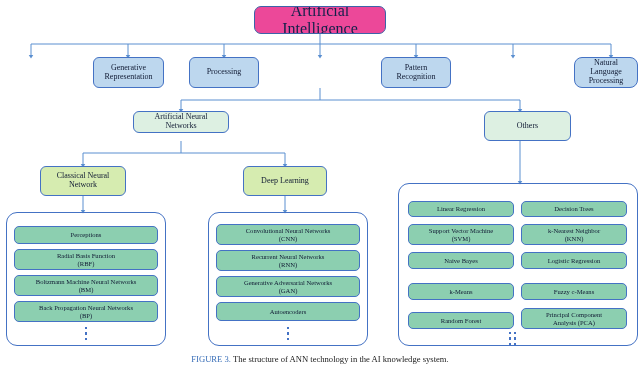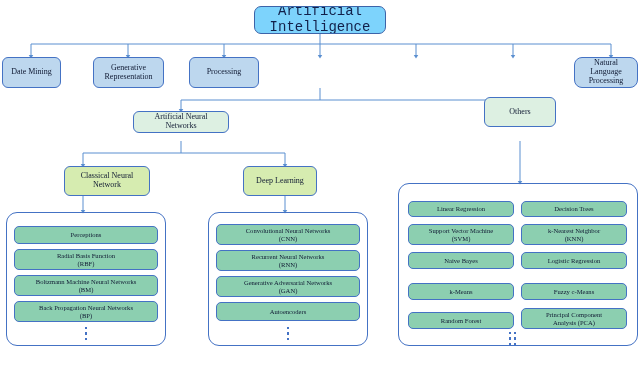--- a/index.html
+++ b/index.html
@@ -32,26 +32,25 @@
     align-items: center;
     justify-content: center;
     text-align: center;
     border: 1px solid #4472c4;
     border-radius: 6px;
     line-height: 1.12;
     padding: 1px 2px;
     overflow: hidden;
   }
   .node-root {
-    background: #7dd3fc;
+    background: #ec4899;
     border: 1px solid #3c63a8;
     border-radius: 7px;
     color: #12204a;
-    font-size: 14px;
-    font-family: Liberation Mono, monospace;
+    font-size: 16px;
   }
   .node-l1 {
     background: #bdd7ee;
     border: 1px solid #4472c4;
     font-size: 8px;
     color: #101a33;
   }
   .node-l2 {
     background: #ddf0e2;
     border: 1px solid #4472c4;
@@ -143,49 +142,50 @@
       <path d="M285,196 L285,212" marker-end="url(#arw)"></path>
 
       <path d="M520,141 L520,183" marker-end="url(#arw)"></path>
     </g>
   </svg>
 
   <div class="node node-root" style="left:254px; top:6px; width:132px; height:28px;">
     <span>Artificial Intelligence</span>
   </div>
 
-  <div class="node node-l1" style="left:2px; top:57px; width:59px; height:31px;">
-    <span style="white-space:pre-line">Date Mining</span>
-  </div>
   <div class="node node-l1" style="left:93px; top:57px; width:71px; height:31px;">
     <span style="white-space:pre-line">Generative
 Representation</span>
   </div>
   <div class="node node-l1" style="left:189px; top:57px; width:70px; height:31px;">
     <span style="white-space:pre-line">Processing</span>
+  </div>
+  <div class="node node-l1" style="left:381px; top:57px; width:70px; height:31px;">
+    <span style="white-space:pre-line">Pattern
+Recognition</span>
   </div>
   <div class="node node-l1" style="left:574px; top:57px; width:64px; height:31px;border-radius:8px;">
     <span style="white-space:pre-line">Natural
 Language
 Processing</span>
   </div>
 
   <div class="node node-l2" style="left:133px; top:111px; width:96px; height:22px;">
     <span style="white-space:pre-line">Artificial Neural
 Networks</span>
   </div>
-  <div class="node node-l2" style="left:484px; top:97px; width:72px; height:30px;">
+  <div class="node node-l2" style="left:484px; top:111px; width:87px; height:30px;">
     <span style="white-space:pre-line">Others</span>
   </div>
 
-  <div class="node node-l3" style="left:40px; top:166px; width:86px; height:30px;margin-left:24px;">
+  <div class="node node-l3" style="left:40px; top:166px; width:86px; height:30px;">
     <span style="white-space:pre-line">Classical Neural
 Network</span>
   </div>
-  <div class="node node-l3" style="left:243px; top:166px; width:74px; height:30px;">
+  <div class="node node-l3" style="left:243px; top:166px; width:84px; height:30px;">
     <span style="white-space:pre-line">Deep Learning</span>
   </div>
 
   <div class="group-box" style="left:6px; top:212px; width:160px; height:134px;"></div>
   <div class="node leaf" style="left:14px; top:226px; width:144px; height:18px;">
     <span style="white-space:pre-line">Perceptions</span>
   </div>
   <div class="node leaf" style="left:14px; top:249px; width:144px; height:21px;">
     <span style="white-space:pre-line">Radial Basis Function
 (RBF)</span>
@@ -267,14 +267,17 @@
     <i></i>
       <i></i>
       <i></i>
   </div>
   <div class="ellipsis" style="left:513px; top:332px; height:13px;">
     <i></i>
       <i></i>
       <i></i>
   </div>
 
+  <div class="caption">
+    <span class="fignum">FIGURE 3.</span><span> The structure of ANN technology in the AI knowledge system.</span>
+  </div>
 
 </div>
 
 </body></html>

